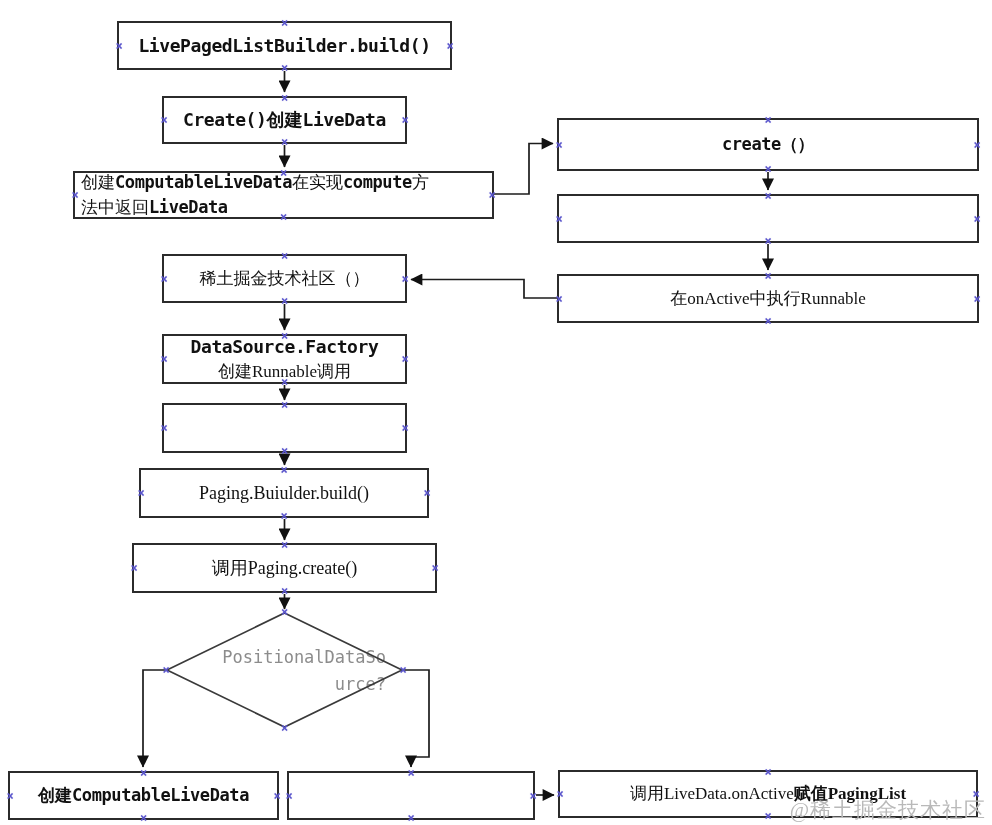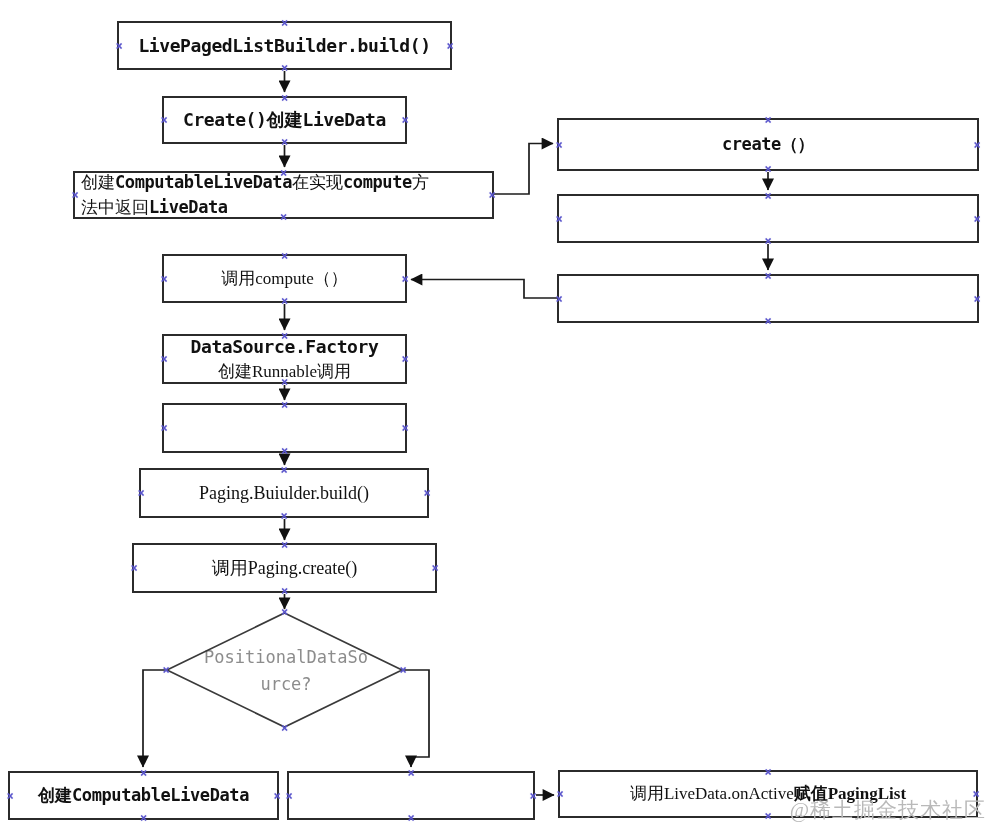--- a/index.html
+++ b/index.html
@@ -12,21 +12,21 @@
     display:flex;flex-direction:column;align-items:center;justify-content:center;
     text-align:center;font-size:17px;line-height:24px;
   }
   .node.left{align-items:flex-start;text-align:left;padding:0 6px;}
   .code{font-family:"DejaVu Sans Mono","Liberation Mono",monospace;font-weight:700;letter-spacing:-0.4px;}
   .cn{font-family:"Liberation Serif","DejaVu Serif",serif;font-weight:400;}
   .cnb{font-family:"Liberation Serif","DejaVu Serif",serif;font-weight:700;}
   .fs18{font-size:18px;}
   .diamond-box{position:absolute;background:transparent;border:none;box-sizing:border-box;}
   .diamond-text{
-    position:absolute;left:20px;top:32px;width:200px;text-align:center;
+    position:absolute;left:20px;top:32px;width:200px;text-align:right;
     font-family:"DejaVu Sans Mono","Liberation Mono",monospace;font-weight:400;
     font-size:17px;line-height:27px;color:#8c8c8c;
   }
   .h{
     position:absolute;color:#5a55cc;
     font:700 12px "DejaVu Sans Mono","Liberation Mono",monospace;
     transform:translate(-50%,-54%);line-height:1;z-index:5;
     text-shadow:0 0 1px rgba(90,85,204,.5);
   }
   #wires{position:absolute;left:0;top:0;z-index:4;pointer-events:none;}
@@ -75,28 +75,29 @@
     </div>
 
   <div class="node" style="left:557px;top:194px;width:422px;height:49px;">
   <span class="h" style="left: 50%; top: 0%;">×</span>
       <span class="h" style="left: 50%; top: 100%;">×</span>
       <span class="h" style="left: 0%; top: 50%;">×</span>
       <span class="h" style="left: 100%; top: 50%;">×</span>
     </div>
 
   <div class="node" style="left:557px;top:274px;width:422px;height:49px;">
+    <span class="cn">在onActive中执行Runnable</span>
   <span class="h" style="left: 50%; top: 0%;">×</span>
       <span class="h" style="left: 50%; top: 100%;">×</span>
       <span class="h" style="left: 0%; top: 50%;">×</span>
       <span class="h" style="left: 100%; top: 50%;">×</span>
     </div>
 
   <div class="node" style="left:162px;top:254px;width:245px;height:49px;">
-    <span class="cn">调用compute（）</span>
+    <span class="cn">稀土掘金技术社区（）</span>
   <span class="h" style="left: 50%; top: 0%;">×</span>
       <span class="h" style="left: 50%; top: 100%;">×</span>
       <span class="h" style="left: 0%; top: 50%;">×</span>
       <span class="h" style="left: 100%; top: 50%;">×</span>
     </div>
 
   <div class="node" style="left:162px;top:334px;width:245px;height:50px;line-height:24px;">
     <div><span class="code fs18">DataSource.Factory</span></div>
     <div><span class="cn">创建Runnable调用</span></div>
   <span class="h" style="left: 50%; top: 0%;">×</span>

